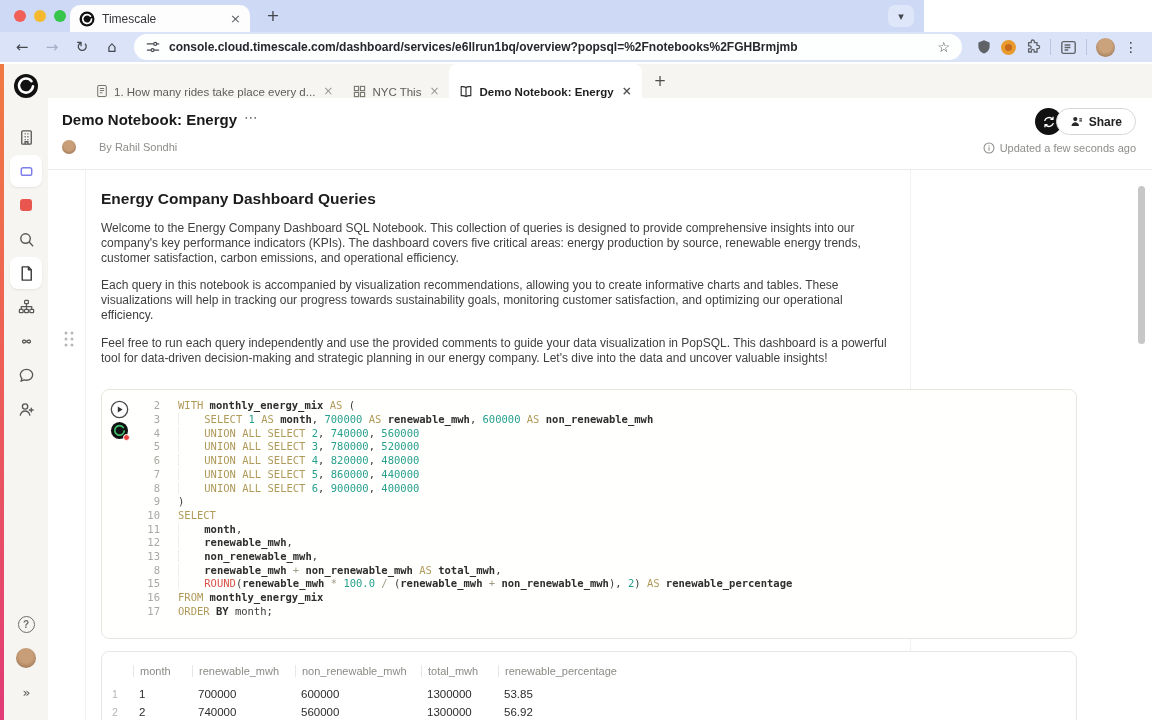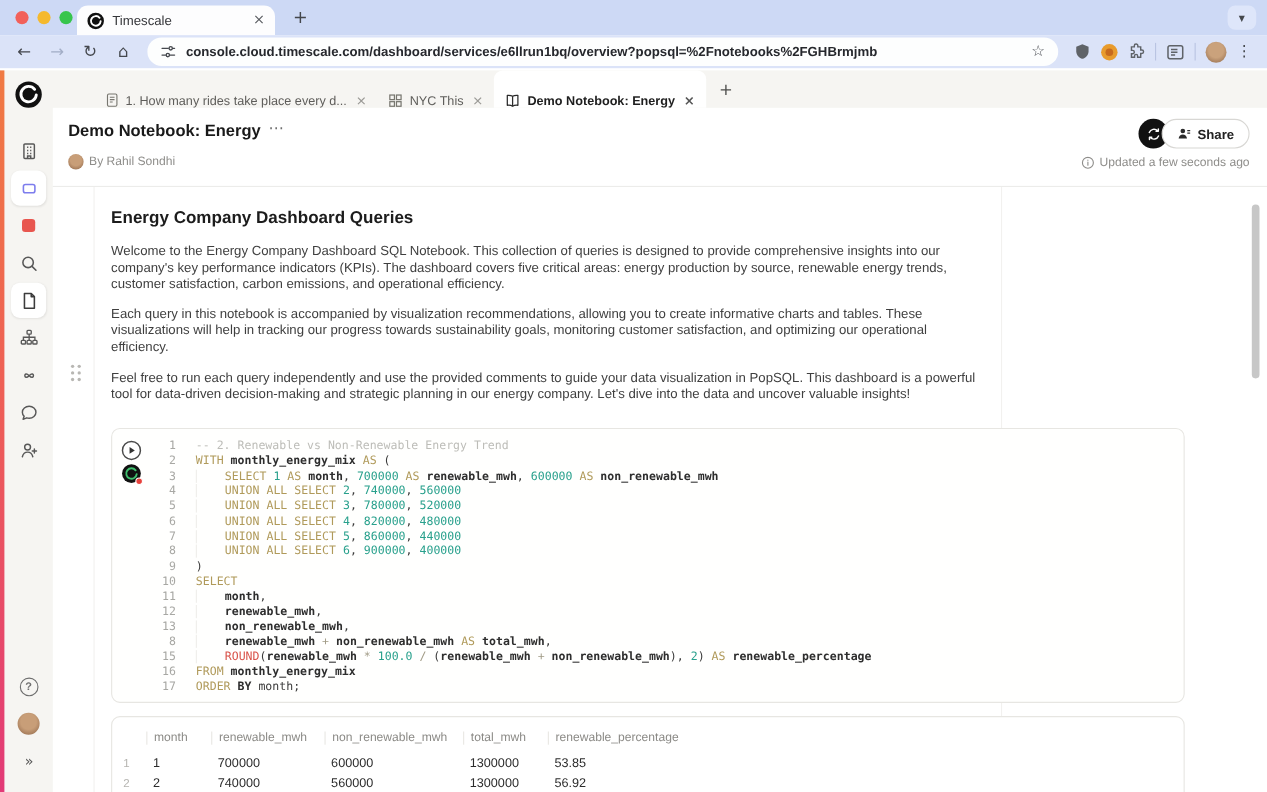--- a/index.html
+++ b/index.html
@@ -1,21 +1,21 @@
 <!DOCTYPE html>
 <html><head>
 <meta charset="utf-8">
 <style>
   * { margin:0; padding:0; box-sizing:border-box; }
   html,body { width:1152px; height:720px; overflow:hidden; }
   body { font-family:"Liberation Sans", sans-serif; background:#fff; position:relative; }
   .icon-glyph { font-family:"DejaVu Sans", sans-serif; }
 
   
-  .titlebar { position:absolute; left:0; top:0; width:1152px; height:32px; background:#cdd9f5; }
+  .titlebar { position:absolute; left:0; top:0; width:924px; height:32px; background:#cdd9f5; }
   .traffic { position:absolute; left:14px; top:10px; display:flex; gap:8px; }
   .traffic span { width:12px; height:12px; border-radius:50%; display:block; }
   .tl-red { background:#f2605a; } .tl-yellow { background:#f5b92e; } .tl-green { background:#37c54c; }
   .btab { position:absolute; left:70px; top:5px; width:180px; height:27px; background:#fdfdfe; border-radius:10px 10px 0 0; display:flex; align-items:center; padding:0 9px; gap:7px; }
   .btab-title { font-size:12px; color:#35363a; flex:1; white-space:nowrap; overflow:hidden; }
   .btab-close { font-size:13px; color:#5a5d62; cursor:default; }
   .bnewtab { position:absolute; left:262px; top:5px; font-size:16px; color:#44474c; width:22px; height:22px; text-align:center; line-height:22px; }
   .tabsearch { position:absolute; right:10px; top:5px; width:26px; height:22px; background:#dee6fa; border-radius:7px; display:flex; align-items:center; justify-content:center; color:#44474c; font-size:11px; }
   .toolbar { position:absolute; left:0; top:32px; width:1152px; height:30px; background:#dbe3f8; display:flex; align-items:center; padding:0 10px; gap:6px; }
   .navbtn { width:24px; height:24px; display:flex; align-items:center; justify-content:center; font-size:15px; color:#45484e; }
@@ -47,21 +47,21 @@
   .app-tabs { position:absolute; left:0; top:0; width:1104px; height:34px; display:flex; align-items:stretch; padding-left:38px; }
   .atab { display:flex; align-items:flex-end; gap:6px; padding:0 10px; font-size:11.5px; color:#5e5d5a; white-space:nowrap; }
   .atab .aclose { color:#9a9995; font-size:12px; margin-left:2px; }
   .atab.active { background:#fff; border-radius:8px 8px 0 0; color:#1e1e1e; font-weight:700; }
   .atab.active .aclose { color:#555; }
   .atab-plus { display:flex; align-items:center; padding:0 12px; font-size:15px; color:#4e4e4c; }
 
   .nb-header { position:absolute; left:0; top:34px; width:1104px; height:72px; background:#fff; border-bottom:1px solid #ececea; }
   .nb-title { position:absolute; left:14px; top:13px; font-size:15px; font-weight:700; color:#191919; }
   .nb-more { position:absolute; left:196px; top:11px; font-size:14px; color:#6f6f6f; letter-spacing:1px; }
-  .nb-author { position:absolute; left:14px; top:42px; display:flex; align-items:center; gap:5px; }
+  .nb-author { position:absolute; left:14px; top:42px; display:flex; align-items:center; gap:23px; }
   .nb-author-av { width:14px; height:14px; border-radius:50%; background:radial-gradient(circle at 50% 40%, #c89e78 0 45%, #8a6245 100%); }
   .nb-author-name { font-size:11px; color:#8e8d8a; }
   .nb-refresh { position:absolute; right:90px; top:10px; width:27px; height:27px; border-radius:50%; background:#111; display:flex; align-items:center; justify-content:center; }
   .nb-share { position:absolute; right:16px; top:10px; height:27px; padding:0 13px; border:1px solid #d8d7d4; border-radius:14px; background:#fff; display:flex; align-items:center; gap:6px; font-size:12px; font-weight:700; color:#222; }
   .nb-updated { position:absolute; right:16px; top:44px; display:flex; align-items:center; gap:5px; font-size:11px; color:#8e8d8a; }
 
   .content { position:absolute; left:0; top:106px; width:1104px; height:550px; background:#fff; }
   .page { position:absolute; left:37px; top:0; width:826px; height:550px; background:#fff; border-left:1px solid #f2f1ef; border-right:1px solid #f2f1ef; padding:0 20px 0 15px; }
   .scroll-thumb { position:absolute; right:7px; top:16px; width:7px; height:158px; background:#c7c7c7; border-radius:4px; }
   .drag-handle { position:absolute; left:14px; top:160px; width:14px; height:18px; }
@@ -330,21 +330,20 @@
               <path d="M8.2 6.8l5 3.2-5 3.2z" fill="#333"></path>
             </svg>
           <div class="code-presence">
             <svg width="19" height="19" viewBox="0 0 20 20">
                 <circle cx="10" cy="10" r="9" fill="#111"></circle>
                 <path d="M14 6.9a5 5 0 1 0 1 3.6" stroke="#3fbf6e" stroke-width="1.8" fill="none" stroke-linecap="round"></path>
               </svg>
             <span class="pdot"></span>
           </div>
           <div>
-              <div class="code-line"><span class="ln">1</span><span class="code-text"><span class="tok-comment">-- 2. Renewable vs Non-Renewable Energy Trend</span></span></div>
               <div class="code-line"><span class="ln">2</span><span class="code-text"><span class="tok-kw">WITH </span><span class="tok-ident">monthly_energy_mix </span><span class="tok-kw">AS </span><span class="tok-plain">(</span></span></div>
               <div class="code-line"><span class="ln">3</span><span class="code-text"><span class="tok-ind">    </span><span class="tok-kw">SELECT </span><span class="tok-num">1 </span><span class="tok-kw">AS </span><span class="tok-ident">month</span><span class="tok-plain">, </span><span class="tok-num">700000 </span><span class="tok-kw">AS </span><span class="tok-ident">renewable_mwh</span><span class="tok-plain">, </span><span class="tok-num">600000 </span><span class="tok-kw">AS </span><span class="tok-ident">non_renewable_mwh</span></span></div>
               <div class="code-line"><span class="ln">4</span><span class="code-text"><span class="tok-ind">    </span><span class="tok-kw">UNION ALL SELECT </span><span class="tok-num">2</span><span class="tok-plain">, </span><span class="tok-num">740000</span><span class="tok-plain">, </span><span class="tok-num">560000</span></span></div>
               <div class="code-line"><span class="ln">5</span><span class="code-text"><span class="tok-ind">    </span><span class="tok-kw">UNION ALL SELECT </span><span class="tok-num">3</span><span class="tok-plain">, </span><span class="tok-num">780000</span><span class="tok-plain">, </span><span class="tok-num">520000</span></span></div>
               <div class="code-line"><span class="ln">6</span><span class="code-text"><span class="tok-ind">    </span><span class="tok-kw">UNION ALL SELECT </span><span class="tok-num">4</span><span class="tok-plain">, </span><span class="tok-num">820000</span><span class="tok-plain">, </span><span class="tok-num">480000</span></span></div>
               <div class="code-line"><span class="ln">7</span><span class="code-text"><span class="tok-ind">    </span><span class="tok-kw">UNION ALL SELECT </span><span class="tok-num">5</span><span class="tok-plain">, </span><span class="tok-num">860000</span><span class="tok-plain">, </span><span class="tok-num">440000</span></span></div>
               <div class="code-line"><span class="ln">8</span><span class="code-text"><span class="tok-ind">    </span><span class="tok-kw">UNION ALL SELECT </span><span class="tok-num">6</span><span class="tok-plain">, </span><span class="tok-num">900000</span><span class="tok-plain">, </span><span class="tok-num">400000</span></span></div>
               <div class="code-line"><span class="ln">9</span><span class="code-text"><span class="tok-plain">)</span></span></div>
               <div class="code-line"><span class="ln">10</span><span class="code-text"><span class="tok-kw">SELECT</span></span></div>
               <div class="code-line"><span class="ln">11</span><span class="code-text"><span class="tok-ind">    </span><span class="tok-ident">month</span><span class="tok-plain">,</span></span></div>

